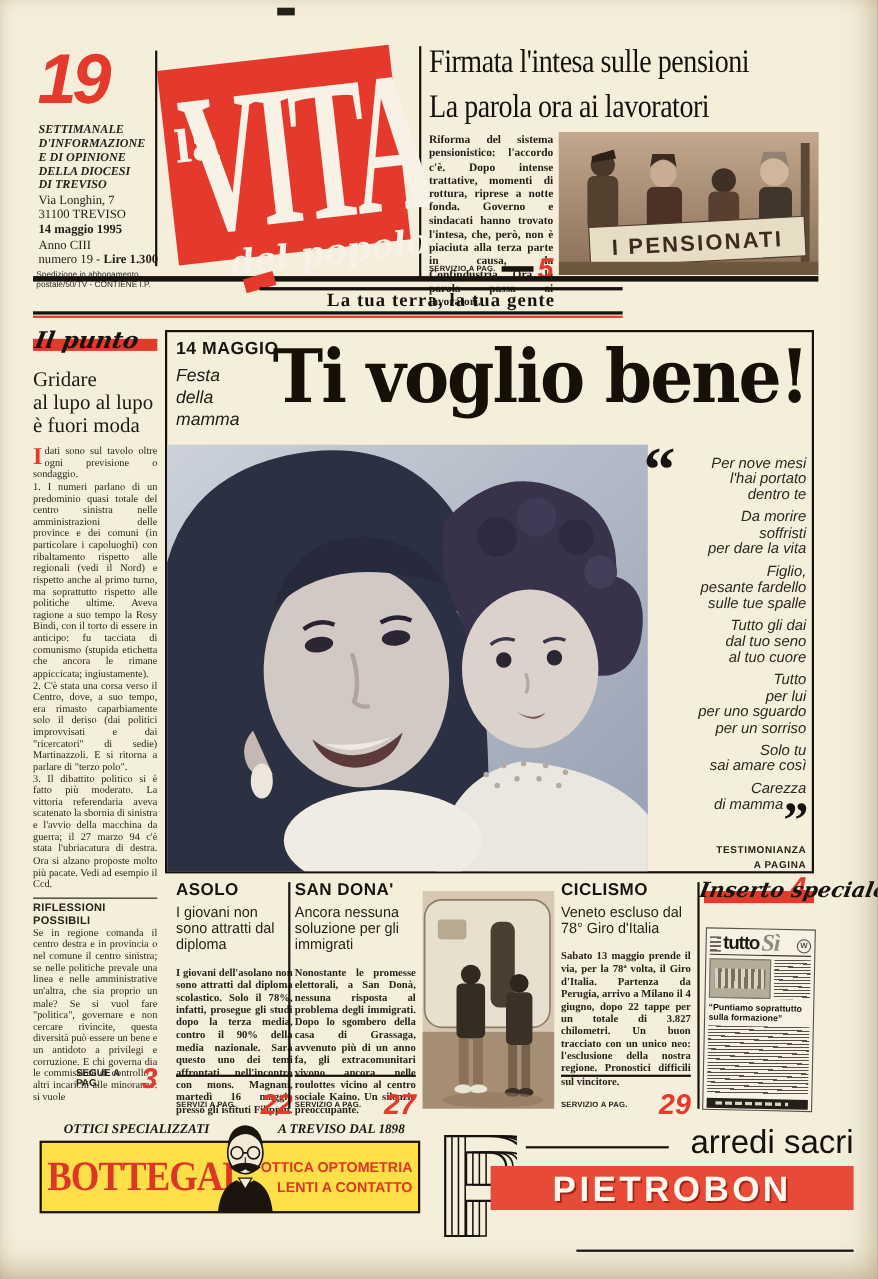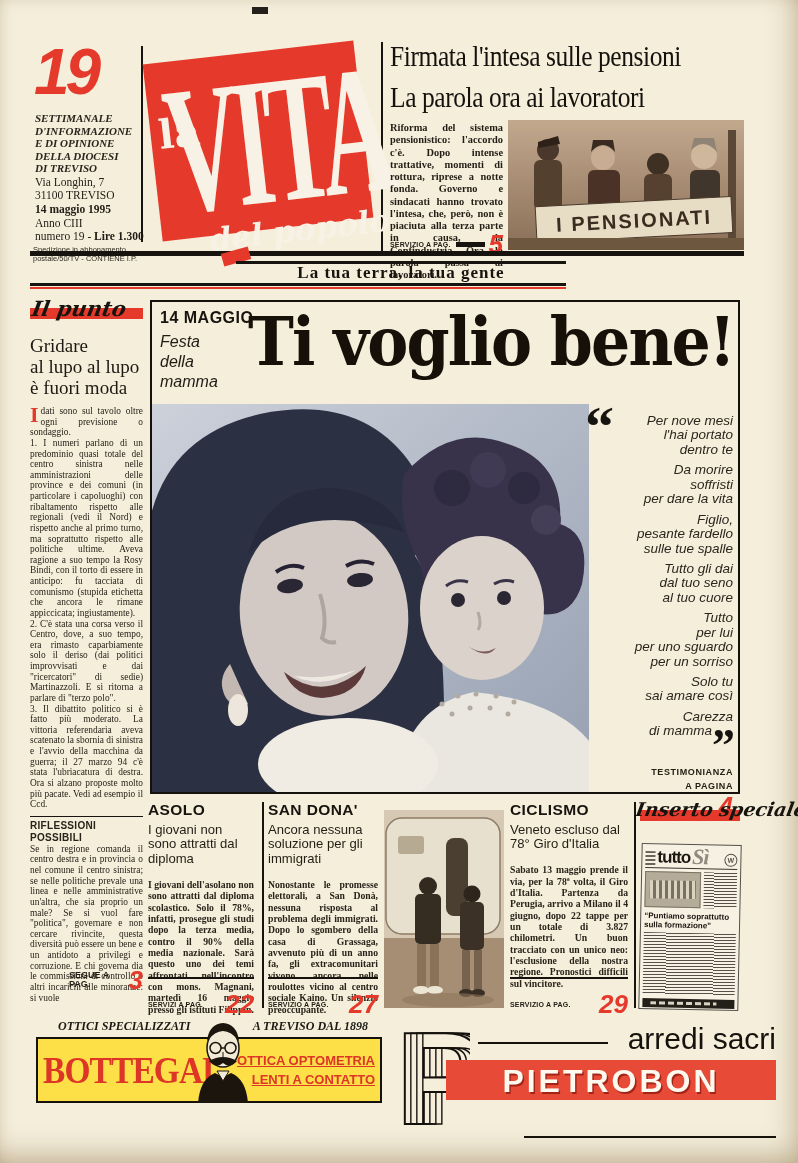--- a/index.html
+++ b/index.html
@@ -76,21 +76,21 @@
   .testim .num { font:italic 900 26px/1 "Liberation Sans",sans-serif; color:#e5392b; letter-spacing:0; }
 
   
   .sec { top:802px; height:212px; position:absolute; }
   .sec-head { font:900 15.5px/1 "Liberation Sans",sans-serif; letter-spacing:.4px; color:#17130e; margin-bottom:5px; }
   .sec-sub { font:400 13.5px/1.1 "Liberation Sans",sans-serif; color:#231d15; margin-bottom:12px; transform:scaleX(.97); transform-origin:left top; }
   .sec-body { font:600 9.7px/1.17 "Liberation Serif",serif; text-align:justify; color:#29231a; }
   .sec-foot { position:absolute; left:0; right:0; bottom:0; border-top:2.5px solid #15110c; padding-top:16px; display:flex; justify-content:space-between; align-items:center; }
   .sec-foot .num { font:italic 900 26px/0.75 "Liberation Sans",sans-serif; color:#e5392b; }
   .sec-vr { top:802px; height:206px; width:1.5px; background:#17130e; position:absolute; }
-  .sec-asolo { left:148px; width:106px; }
+  .sec-asolo { left:160px; width:106px; }
   .sec-sandona { left:268px; width:110px; }
   .sec-ciclismo { left:510px; width:118px; }
   .roul-photo { left:384px; top:810px; width:120px; height:198px; }
 
   
   .inserto { left:640px; top:802px; width:100px; height:212px; }
   .ins-bar { position:absolute; left:0; top:8px; width:100px; height:11px; background:#e5392b; }
   .ins-kicker { position:absolute; left:-4px; top:-2px; font:italic 700 19px/1 "DejaVu Serif",serif; transform:skewX(-10deg); white-space:nowrap; color:#17130e; }
   .thumb { position:absolute; left:0; top:42px; width:100px; height:166px; background:#f6f1e2; border:1px solid #55504a; transform:rotate(1.2deg); padding:3px; overflow:hidden; }
   .thumb-mast { display:flex; align-items:flex-end; gap:2px; border-bottom:1px solid #3a352e; padding-bottom:2px; }
@@ -106,21 +106,21 @@
   .thumb-headline { font:700 8px/1.15 "Liberation Sans",sans-serif; color:#17130e; margin:4px 0 3px; }
   .thumb-body { height:62px; }
   .thumb-foot { margin-top:4px; height:9px; background:#23201a; position:relative; }
   .thumb-foot::after { content:""; position:absolute; left:8px; top:3px; right:18px; height:3px; background:repeating-linear-gradient(90deg,#d8d2c2 0 6px,transparent 6px 9px); }
 
   
   .bottegal { left:36px; top:1020px; width:346px; }
   .bot-top { display:flex; justify-content:space-between; padding:0 14px 0 22px; font:italic 900 12px/1 "Liberation Serif",serif; color:#1c1812; }
   .bot-box { position:relative; margin-top:5px; height:66px; border:2.5px solid #15110c; background:#fde047; }
   .bot-name { position:absolute; left:5px; top:12px; font:900 38px/1 "Liberation Serif",serif; color:#dd3526; letter-spacing:-1px; transform:scaleX(.88); transform-origin:left top; }
-  .bot-right { position:absolute; right:5px; top:13px; text-align:right; font:900 13px/1.45 "Liberation Sans",sans-serif; color:#dd3526;text-decoration:underline; }
+  .bot-right { position:absolute; right:5px; top:13px; text-align:right; font:900 13px/1.45 "Liberation Sans",sans-serif; color:#dd3526; }
   .bot-man { position:absolute; left:152px; top:-20px; width:66px; height:84px; }
   .bot-addr { margin-top:4px; height:21px; border:2.5px solid #15110c; background:#f6f0dd; text-align:center; font:700 11.5px/17px "Liberation Serif",serif; letter-spacing:.2px; color:#17130e; }
 
   .pietrobon { left:392px; top:1018px; width:384px; height:122px; }
   .p-logo { position:absolute; left:4px; top:0; width:74px; height:120px; }
   .p-rule { position:absolute; left:86px; top:24px; right:168px; height:2px; background:#15110c; }
   .p-tag { position:absolute; right:0; top:6px; font:400 30px/1 "Liberation Sans",sans-serif; color:#15110c; }
   .p-bar { position:absolute; left:54px; top:42px; right:0; height:40px; background:#e84a38; }
   .p-name { position:absolute; left:0; right:0; top:5px; text-align:center; font:900 32px/1 "Liberation Sans",sans-serif; color:#fdf9ef; letter-spacing:3px; text-shadow:1.5px 1.5px 0 #a32417; }
   .p-addrs { position:absolute; right:0; top:88px; text-align:right; font:700 12px/1.2 "Liberation Sans",sans-serif; color:#15110c; }

